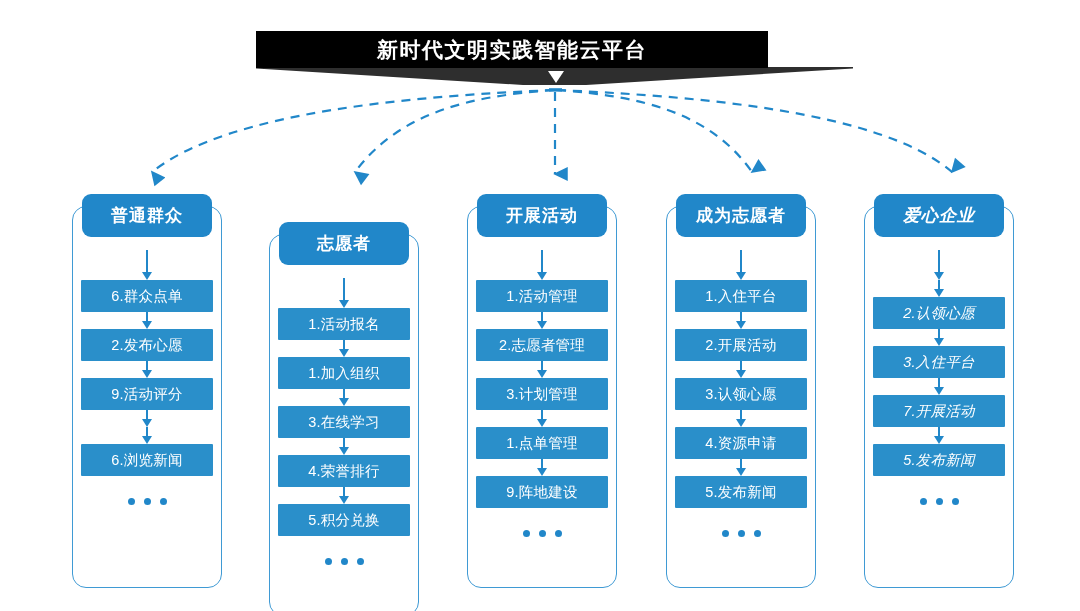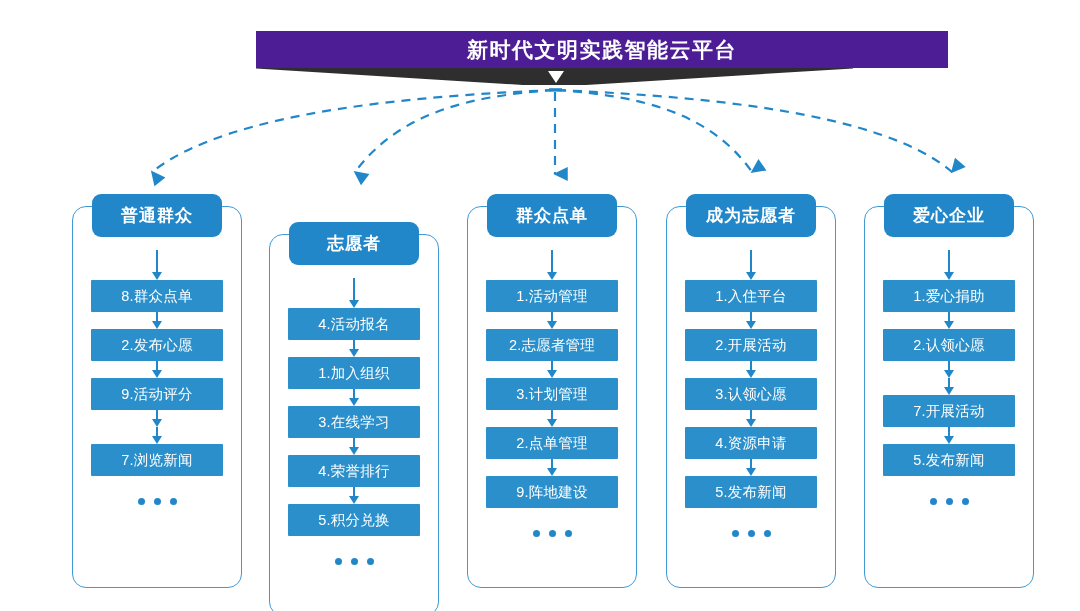--- a/index.html
+++ b/index.html
@@ -11,42 +11,42 @@
     position:relative;
   }
   #stage{position:absolute;left:0;top:0;width:1080px;height:611px;}
 
   
   #title-shadow{
     position:absolute;left:256px;top:67px;width:597px;height:20px;
     z-index:2;
   }
   #title-bar{
-    position:absolute;left:256px;top:31px;width:692px;height:37px;
-    background:#4c1d95;
+    position:absolute;left:256px;top:31px;width:512px;height:37px;
+    background:#000000;
     z-index:3;
     display:flex;align-items:center;justify-content:center;
   }
   #title-bar .t{
     color:#ffffff;
     font-size:21px;
     font-weight:bold;
     letter-spacing:1.5px;
     line-height:1;
     white-space:nowrap;
   }
 
   
   #arrows{position:absolute;left:0;top:0;width:1080px;height:611px;z-index:4;pointer-events:none;}
 
   
   .col{
     position:absolute;
     top:206px;
-    width:170px;
+    width:150px;
     height:382px;
     z-index:5;
   }
   .col-frame{
     position:absolute;left:0;top:0;width:100%;height:100%;
     border:1.6px solid #3f9ad4;
     border-radius:14px;
     background:transparent;
     box-sizing:border-box;
   }
@@ -158,21 +158,21 @@
     <div class="col-frame"></div>
     <div class="col-head">
       <span class="ht">普通群众</span>
     </div>
     <div class="col-body">
       <div class="vlink link-long">
           <div class="stem"></div>
           <div class="head"></div>
         </div>
       <div class="item">
-          <span class="it">8.群众点单</span>
+          <span class="it">6.群众点单</span>
         </div>
       <div class="vlink link-short">
           <div class="stem"></div>
           <div class="head"></div>
         </div>
       <div class="item">
           <span class="it">2.发布心愿</span>
         </div>
       <div class="vlink link-short">
           <div class="stem"></div>
@@ -183,42 +183,42 @@
         </div>
       <div class="vlink link-short">
           <div class="stem"></div>
           <div class="head"></div>
         </div>
       <div class="vlink link-short">
           <div class="stem"></div>
           <div class="head"></div>
         </div>
       <div class="item">
-          <span class="it">7.浏览新闻</span>
+          <span class="it">6.浏览新闻</span>
         </div>
       <div class="dots">
           <span></span>
           <span></span>
           <span></span>
         </div>
     </div>
   </div>
 
   <div class="col" style="left:269px;margin-top:28px;">
     <div class="col-frame"></div>
     <div class="col-head">
       <span class="ht">志愿者</span>
     </div>
     <div class="col-body">
       <div class="vlink link-long">
           <div class="stem"></div>
           <div class="head"></div>
         </div>
       <div class="item">
-          <span class="it">4.活动报名</span>
+          <span class="it">1.活动报名</span>
         </div>
       <div class="vlink link-short">
           <div class="stem"></div>
           <div class="head"></div>
         </div>
       <div class="item">
           <span class="it">1.加入组织</span>
         </div>
       <div class="vlink link-short">
           <div class="stem"></div>
@@ -245,21 +245,21 @@
           <span></span>
           <span></span>
           <span></span>
         </div>
     </div>
   </div>
 
   <div class="col" style="left:467px;">
     <div class="col-frame"></div>
     <div class="col-head">
-      <span class="ht">群众点单</span>
+      <span class="ht">开展活动</span>
     </div>
     <div class="col-body">
       <div class="vlink link-long">
           <div class="stem"></div>
           <div class="head"></div>
         </div>
       <div class="item">
           <span class="it">1.活动管理</span>
         </div>
       <div class="vlink link-short">
@@ -274,21 +274,21 @@
           <div class="head"></div>
         </div>
       <div class="item">
           <span class="it">3.计划管理</span>
         </div>
       <div class="vlink link-short">
           <div class="stem"></div>
           <div class="head"></div>
         </div>
       <div class="item">
-          <span class="it">2.点单管理</span>
+          <span class="it">1.点单管理</span>
         </div>
       <div class="vlink link-short">
           <div class="stem"></div>
           <div class="head"></div>
         </div>
       <div class="item">
           <span class="it">9.阵地建设</span>
         </div>
       <div class="dots">
           <span></span>
@@ -340,44 +340,44 @@
           <span class="it">5.发布新闻</span>
         </div>
       <div class="dots">
           <span></span>
           <span></span>
           <span></span>
         </div>
     </div>
   </div>
 
-  <div class="col" style="left:864px;">
+  <div class="col" style="left:864px;font-style:italic;">
     <div class="col-frame"></div>
     <div class="col-head">
       <span class="ht">爱心企业</span>
     </div>
     <div class="col-body">
       <div class="vlink link-long">
           <div class="stem"></div>
           <div class="head"></div>
         </div>
-      <div class="item">
-          <span class="it">1.爱心捐助</span>
-        </div>
       <div class="vlink link-short">
           <div class="stem"></div>
           <div class="head"></div>
         </div>
       <div class="item">
           <span class="it">2.认领心愿</span>
         </div>
       <div class="vlink link-short">
           <div class="stem"></div>
           <div class="head"></div>
         </div>
+      <div class="item">
+          <span class="it">3.入住平台</span>
+        </div>
       <div class="vlink link-short">
           <div class="stem"></div>
           <div class="head"></div>
         </div>
       <div class="item">
           <span class="it">7.开展活动</span>
         </div>
       <div class="vlink link-short">
           <div class="stem"></div>
           <div class="head"></div>

